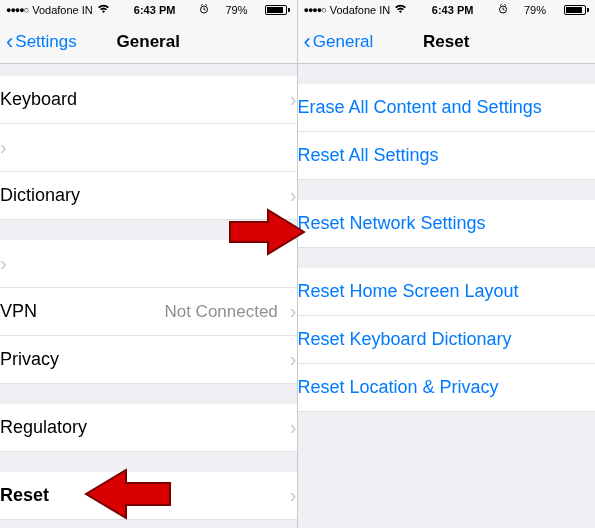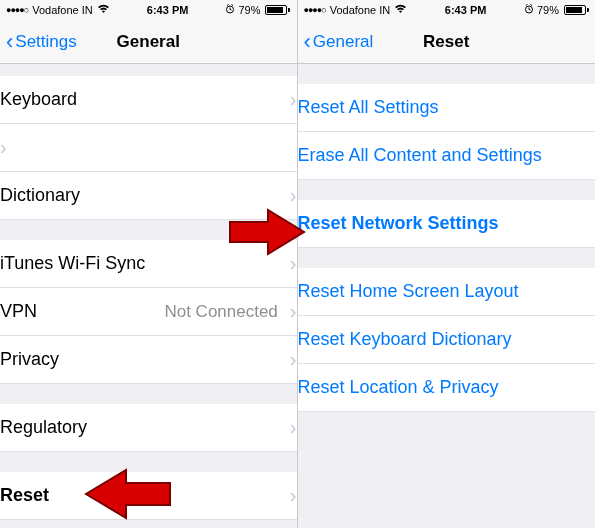--- a/index.html
+++ b/index.html
@@ -3,21 +3,21 @@
 <meta charset="utf-8">
 <style>
 * { margin: 0; padding: 0; box-sizing: border-box; font-family: -apple-system, "Helvetica Neue", Helvetica, Arial, sans-serif; }
 body { background: #fff; width: 595px; height: 528px; overflow: hidden; position: relative; }
 .container { display: flex; width: 595px; height: 528px; }
 .screen { width: 297.5px; height: 528px; background: #efeff4; position: relative; overflow: hidden; }
 .screen-left { border-right: 1px solid #c8c7cc; }
 
 .statusbar { height: 20px; background: #f7f7f7; display: flex; align-items: center; justify-content: space-between; font-size: 11px; padding: 0 6px; color: #000; }
 .sb-left { display: flex; align-items: center; gap: 4px; }
-.sb-right { display: flex; align-items: center; gap: 3px; }
+.sb-right { display: flex; align-items: center; gap: 16px; }
 .dots { letter-spacing: -1px; font-size: 9px; }
 .wifi { font-size: 10px; }
 .battery { display: inline-flex; align-items: center; }
 .battery-body { width: 22px; height: 10px; border: 1px solid #000; border-radius: 2px; position: relative; margin-left: 2px; }
 .battery-fill { position: absolute; left: 1px; top: 1px; bottom: 1px; width: 78%; background: #000; }
 .battery-tip { width: 2px; height: 4px; background: #000; margin-left: 1px; border-radius: 0 1px 1px 0; }
 .alarm { font-size: 10px; }
 
 .navbar { height: 44px; background: #f7f7f7; border-bottom: 1px solid #c8c7cc; position: relative; display: flex; align-items: center; }
 .nav-back { position: absolute; left: 6px; display: flex; align-items: center; color: #007aff; font-size: 17px; }
@@ -95,21 +95,20 @@
         <span class="chevron">›</span>
       </div>
       <div class="row">
         <span class="row-label">Dictionary</span>
         <span class="chevron">›</span>
       </div>
 
       <div class="section-gap"></div>
 
       <div class="row">
-        <span class="row-label">iTunes Wi-Fi Sync</span>
         <span class="chevron">›</span>
       </div>
       <div class="row">
         <span class="row-label">VPN</span>
         <span class="row-detail">Not Connected</span>
         <span class="chevron">›</span>
       </div>
       <div class="row">
         <span class="row-label">Privacy</span>
         <span class="chevron">›</span>
@@ -169,30 +168,30 @@
         <span class="nav-back-chevron">‹</span>
         <span>General</span>
       </div>
       <div class="nav-title">Reset</div>
     </div>
 
     <div class="list">
       <div class="section-gap"></div>
 
       <div class="row">
+        <span class="row-action">Erase All Content and Settings</span>
+      </div>
+      <div class="row">
         <span class="row-action">Reset All Settings</span>
       </div>
-      <div class="row">
-        <span class="row-action">Erase All Content and Settings</span>
-      </div>
 
       <div class="section-gap"></div>
 
       <div class="row row-bold">
-        <span class="row-action" style="font-weight:700">Reset Network Settings</span>
+        <span class="row-action" style="font-weight:400">Reset Network Settings</span>
       </div>
 
       <div class="section-gap"></div>
 
       <div class="row">
         <span class="row-action">Reset Home Screen Layout</span>
       </div>
       <div class="row">
         <span class="row-action">Reset Keyboard Dictionary</span>
       </div>

